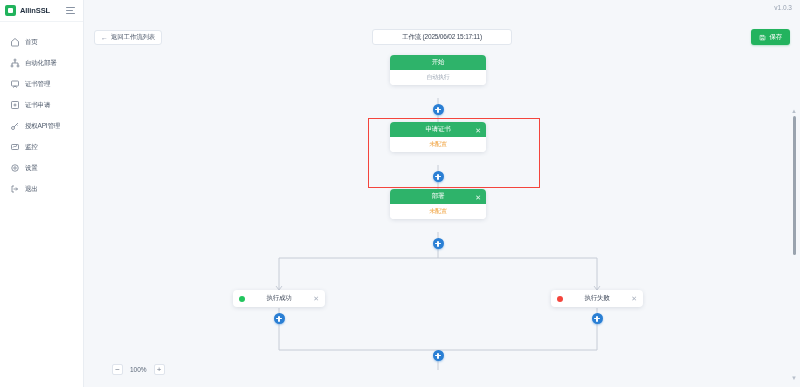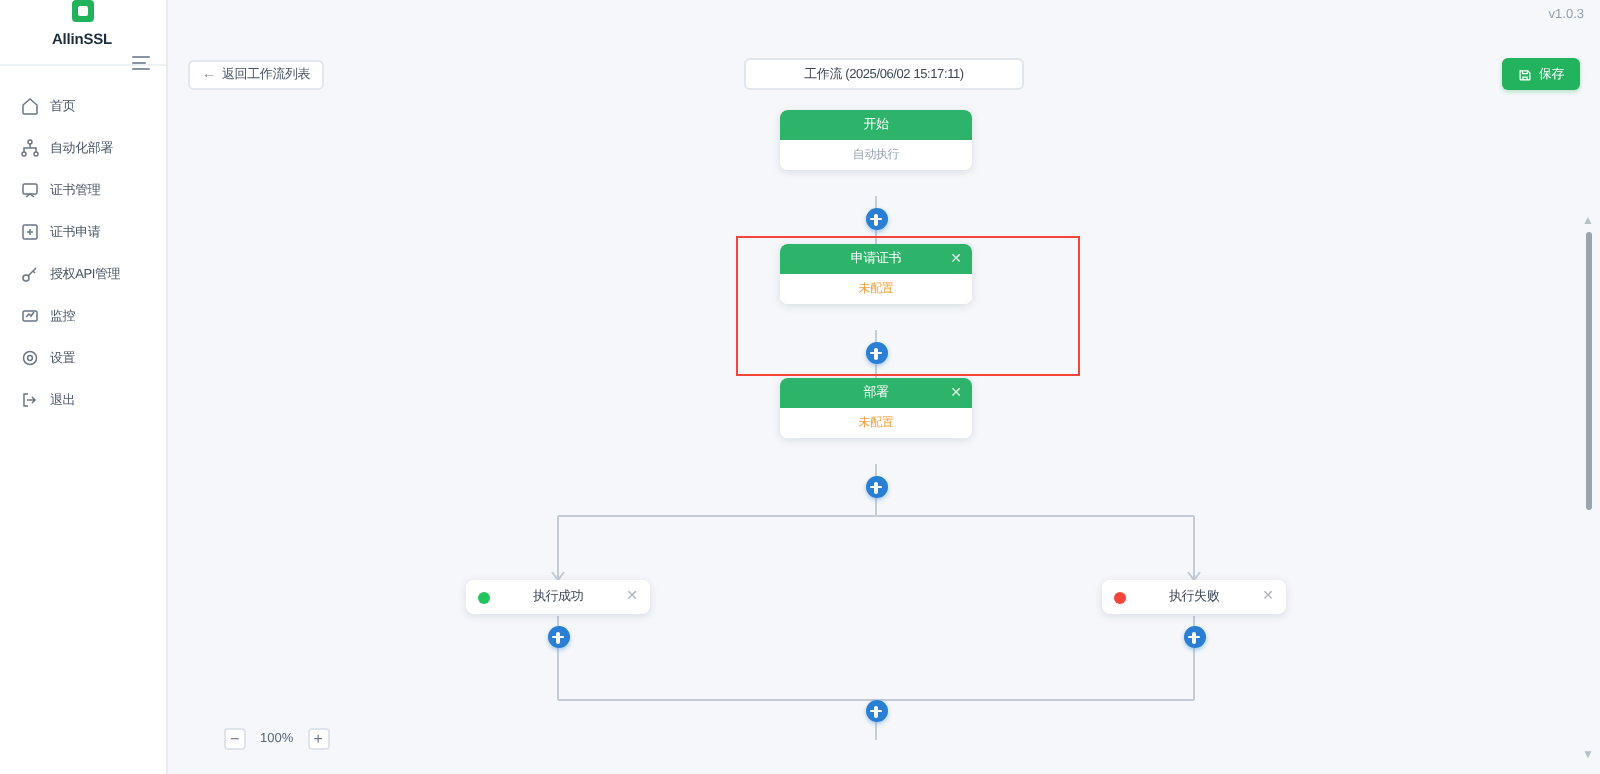--- a/index.html
+++ b/index.html
@@ -10,22 +10,22 @@
   }
   #app { display: flex; width: 800px; height: 387px; position: relative; }
 
   
   .sidebar {
     width: 84px; height: 387px; background: #ffffff;
     border-right: 1px solid #e9edf2; flex: 0 0 84px;
     display: flex; flex-direction: column; position: relative; z-index: 5;
   }
   .sb-head {
-    height: 33px; display: flex; align-items: center;
-    padding: 0 6px 0 5px; gap: 4px; border-bottom: 1px solid #f0f3f6; flex-direction: column;
+    height: 22px; display: flex; align-items: center;
+    padding: 0 6px 0 5px; gap: 4px; border-bottom: 1px solid #f0f3f6;
   }
   .logo-mark {
     width: 11px; height: 11px; border-radius: 2px; background: #21b35c;
     display: flex; align-items: center; justify-content: center; flex: 0 0 11px;
   }
   .logo-mark i { display:block; width:5px; height:5px; background:#fff; border-radius:1px; }
   .logo-text { font-size: 7.5px; font-weight: bold; color: #1f2d3d; letter-spacing: -.1px; }
   .sb-toggle {
     margin-left: auto; width: 11px; height: 11px; display:flex;
     flex-direction: column; justify-content: center; gap: 2px; cursor: pointer;

